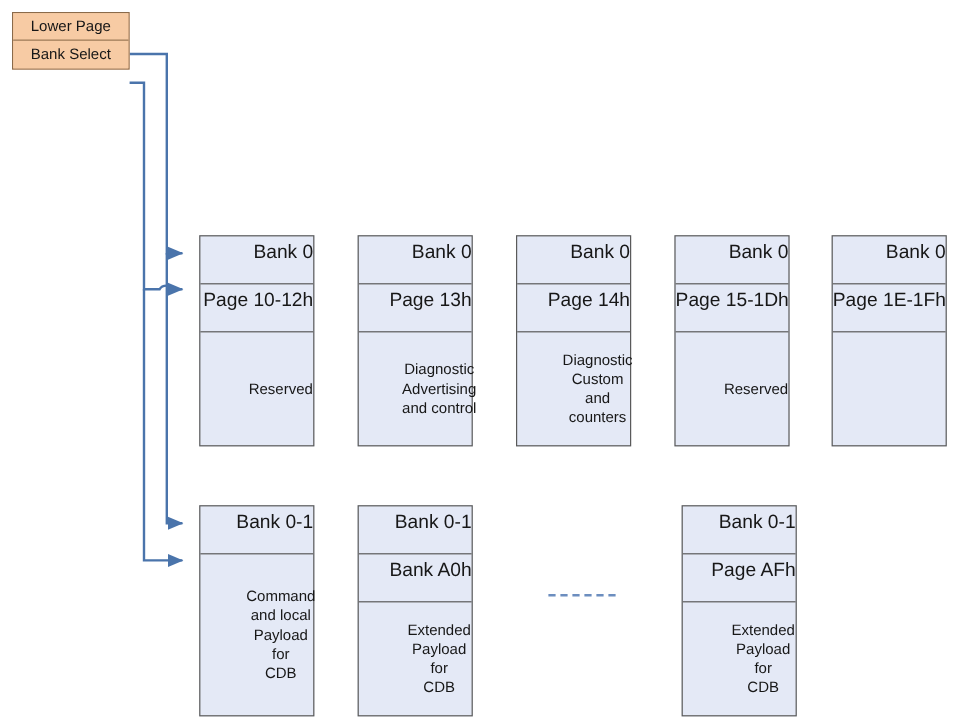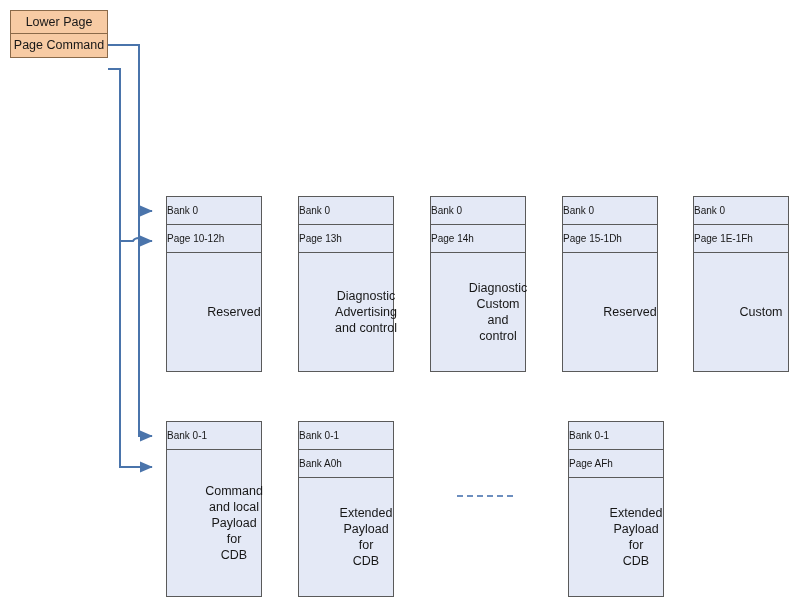--- a/index.html
+++ b/index.html
@@ -63,24 +63,24 @@
     position: absolute;
     z-index: 2;
     box-sizing: border-box;
     border: 1px solid #5a5a5a;
     background: #e4e9f6;
     display: flex;
     flex-direction: column;
   }
   .pb-bank, .pb-page {
     box-sizing: border-box;
-    height: 28px;
+    height: 40px;
     line-height: 28px;
-    text-align: left;
-    font-size: 10px;
+    text-align: right;
+    font-size: 16px;
     color: #171717;
     border-bottom: 1px solid #5a5a5a;
     white-space: nowrap;
     overflow: hidden;
   }
   .pb-body {
     flex: 1 1 auto;
     display: flex;
     align-items: center;
     justify-content: center;
@@ -119,21 +119,21 @@
     <path d="M139,211 L139,436 L152,436" fill="none" stroke="#4a74ab" stroke-width="2" marker-end="url(#arrowhead)"></path>
 
     <path d="M108,69 L120,69 L120,241 L133,241
              C135,237 143,237 145,241 L152,241" fill="none" stroke="#4a74ab" stroke-width="2" marker-end="url(#arrowhead)"></path>
 
     <path d="M120,241 L120,467 L152,467" fill="none" stroke="#4a74ab" stroke-width="2" marker-end="url(#arrowhead)"></path>
   </svg>
 
   <div class="legend">
     <div class="legend-row">Lower Page</div>
-    <div class="legend-row">Page Command</div>
+    <div class="legend-row">Bank Select</div>
   </div>
 
   <div class="page-block" style="left:166px; top:196px; width:96px; height:176px;">
     <div class="pb-bank">Bank 0</div>
     <div class="pb-page">Page 10-12h</div>
     <div class="pb-body">
       <div>
         <span>Reserved</span>
       </div>
     </div>
@@ -151,43 +151,38 @@
     </div>
   </div>
 
   <div class="page-block" style="left:430px; top:196px; width:96px; height:176px;">
     <div class="pb-bank">Bank 0</div>
     <div class="pb-page">Page 14h</div>
     <div class="pb-body">
       <div>
         <span>Diagnostic</span>
         <span>Custom and</span>
-        <span>control</span>
+        <span>counters</span>
       </div>
     </div>
   </div>
 
   <div class="page-block" style="left:562px; top:196px; width:96px; height:176px;">
     <div class="pb-bank">Bank 0</div>
     <div class="pb-page">Page 15-1Dh</div>
     <div class="pb-body">
       <div>
         <span>Reserved</span>
       </div>
     </div>
   </div>
 
   <div class="page-block" style="left:693px; top:196px; width:96px; height:176px;">
     <div class="pb-bank">Bank 0</div>
     <div class="pb-page">Page 1E-1Fh</div>
-    <div class="pb-body">
-      <div>
-        <span>Custom</span>
-      </div>
-    </div>
   </div>
 
   <div class="page-block" style="left:166px; top:421px; width:96px; height:176px;">
     <div class="pb-bank">Bank 0-1</div>
     <div class="pb-body">
       <div>
         <span>Command</span>
         <span>and local</span>
         <span>Payload for</span>
         <span>CDB</span>

